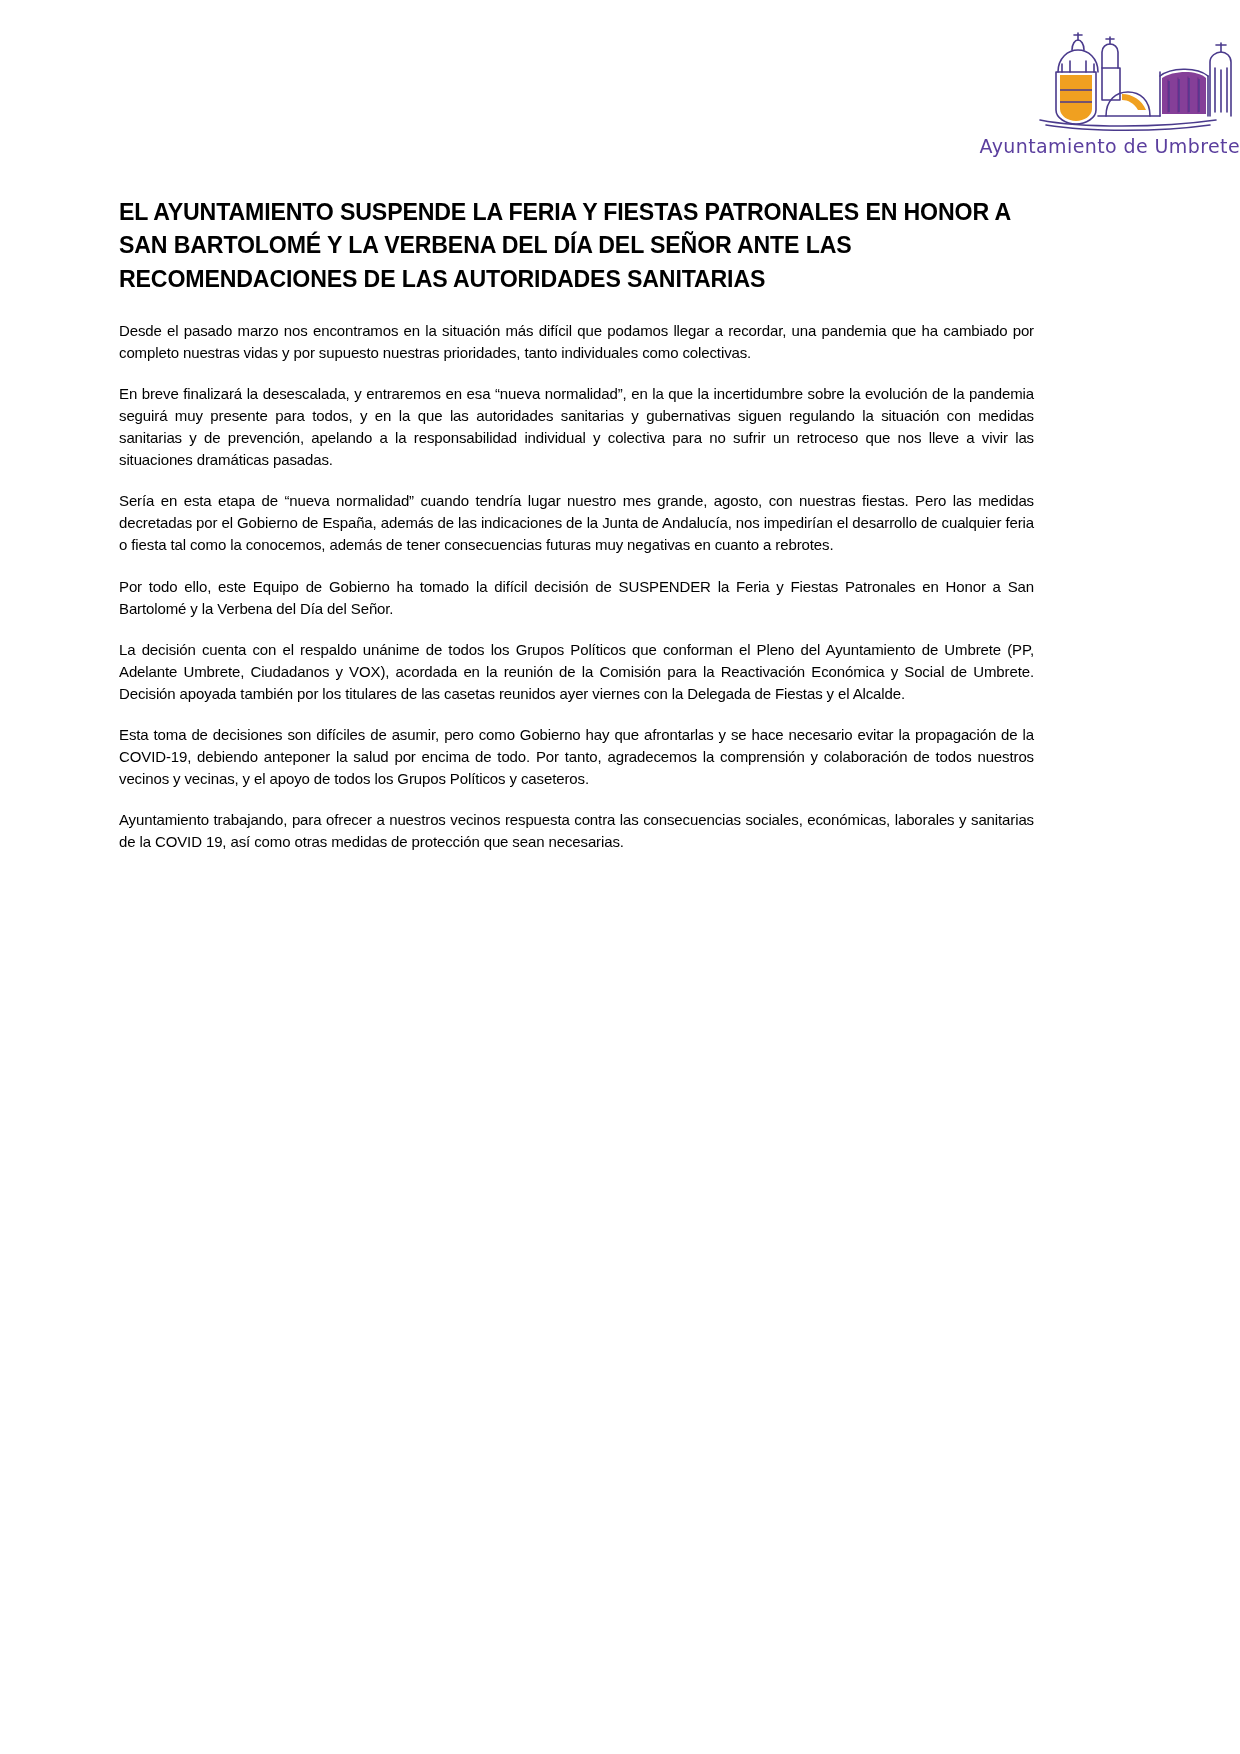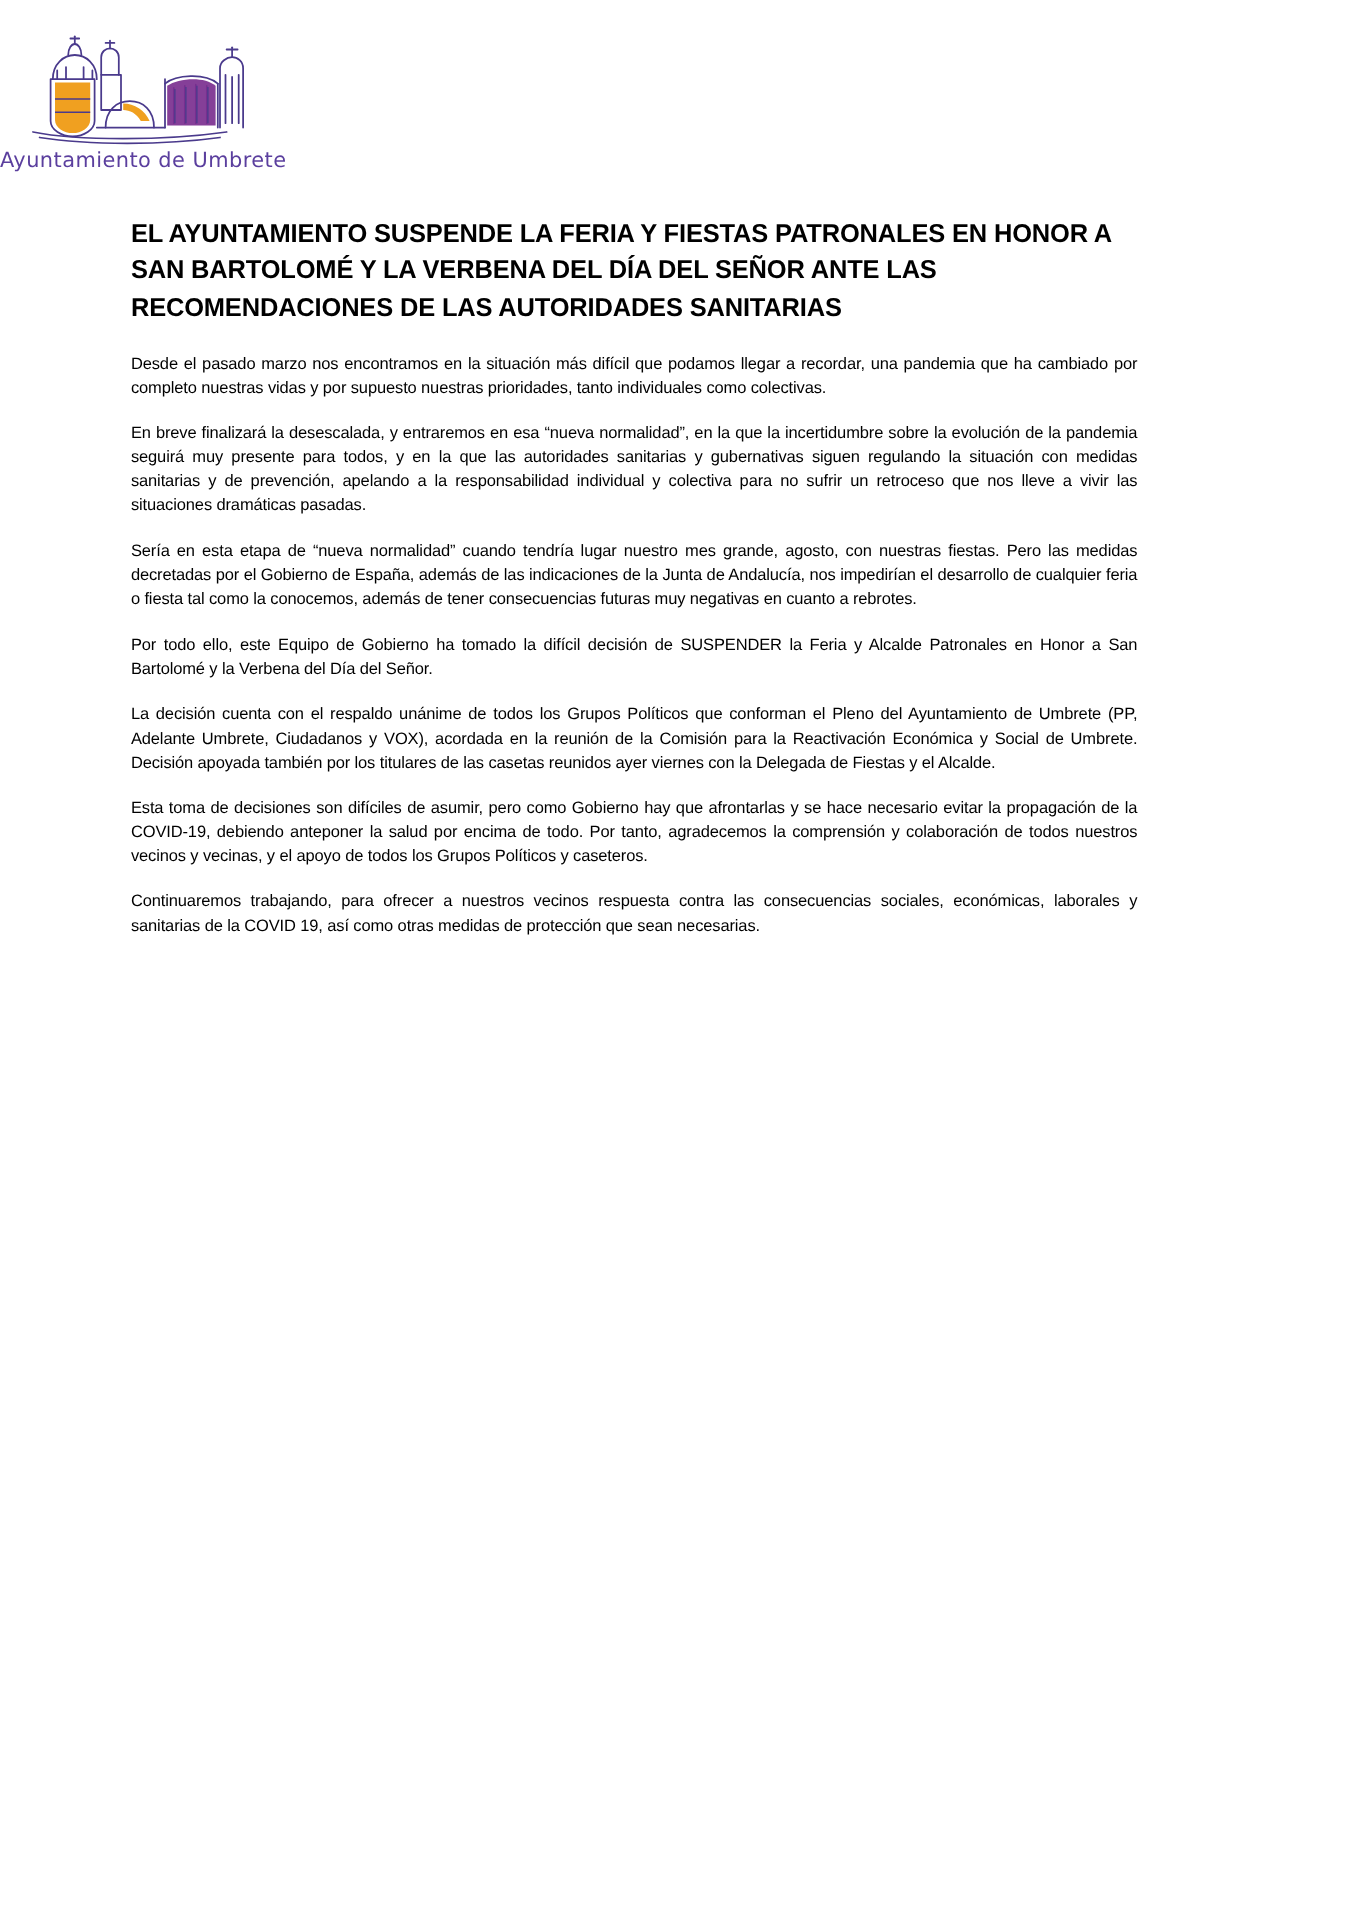--- a/index.html
+++ b/index.html
@@ -21,21 +21,21 @@
   }
 
   
   .logo-block {
     position: absolute;
     top: 28px;
     left: 0;
     width: 1240px;
     display: flex;
     flex-direction: column;
-    align-items: flex-start;
+    align-items: flex-end;
   }
   .logo-mark {
     width: 230px;
     height: 105px;
     display: block;
   }
   .logo-caption {
     margin-top: 2px;
     font-family: "DejaVu Sans", sans-serif;
     font-size: 19px;
@@ -139,20 +139,20 @@
   </div>
 
   <div class="doc">
 
 
     <div class="lede">EL AYUNTAMIENTO SUSPENDE LA FERIA Y FIESTAS PATRONALES EN HONOR A SAN BARTOLOMÉ Y LA VERBENA DEL DÍA DEL SEÑOR ANTE LAS RECOMENDACIONES DE LAS AUTORIDADES SANITARIAS</div>
 
     <p class="body-par">Desde el pasado marzo nos encontramos en la situación más difícil que podamos llegar a recordar, una pandemia que ha cambiado por completo nuestras vidas y por supuesto nuestras prioridades, tanto individuales como colectivas.</p>
     <p class="body-par">En breve finalizará la desescalada, y entraremos en esa “nueva normalidad”, en la que la incertidumbre sobre la evolución de la pandemia seguirá muy presente para todos, y en la que las autoridades sanitarias y gubernativas siguen regulando la situación con medidas sanitarias y de prevención, apelando a la responsabilidad individual y colectiva para no sufrir un retroceso que nos lleve a vivir las situaciones dramáticas pasadas.</p>
     <p class="body-par">Sería en esta etapa de “nueva normalidad” cuando tendría lugar nuestro mes grande, agosto, con nuestras fiestas. Pero las medidas decretadas por el Gobierno de España, además de las indicaciones de la Junta de Andalucía, nos impedirían el desarrollo de cualquier feria o fiesta tal como la conocemos, además de tener consecuencias futuras muy negativas en cuanto a rebrotes.</p>
-    <p class="body-par">Por todo ello, este Equipo de Gobierno ha tomado la difícil decisión de SUSPENDER la Feria y Alcalde Patronales en Honor a San Bartolomé y la Verbena del Día del Señor.</p>
+    <p class="body-par">Por todo ello, este Equipo de Gobierno ha tomado la difícil decisión de SUSPENDER la Feria y Fiestas Patronales en Honor a San Bartolomé y la Verbena del Día del Señor.</p>
     <p class="body-par">La decisión cuenta con el respaldo unánime de todos los Grupos Políticos que conforman el Pleno del Ayuntamiento de Umbrete (PP, Adelante Umbrete, Ciudadanos y VOX), acordada en la reunión de la Comisión para la Reactivación Económica y Social de Umbrete. Decisión apoyada también por los titulares de las casetas reunidos ayer viernes con la Delegada de Fiestas y el Alcalde.</p>
     <p class="body-par">Esta toma de decisiones son difíciles de asumir, pero como Gobierno hay que afrontarlas y se hace necesario evitar la propagación de la COVID-19, debiendo anteponer la salud por encima de todo. Por tanto, agradecemos la comprensión y colaboración de todos nuestros vecinos y vecinas, y el apoyo de todos los Grupos Políticos y caseteros.</p>
-    <p class="body-par">Continuaremos trabajando, para ofrecer a nuestros vecinos respuesta contra las consecuencias sociales, económicas, laborales y sanitarias de la COVID 19, así como otras medidas de protección que sean necesarias.</p>
+    <p class="body-par">Ayuntamiento trabajando, para ofrecer a nuestros vecinos respuesta contra las consecuencias sociales, económicas, laborales y sanitarias de la COVID 19, así como otras medidas de protección que sean necesarias.</p>
 
   </div>
 
 </div>
 
 </body></html>

